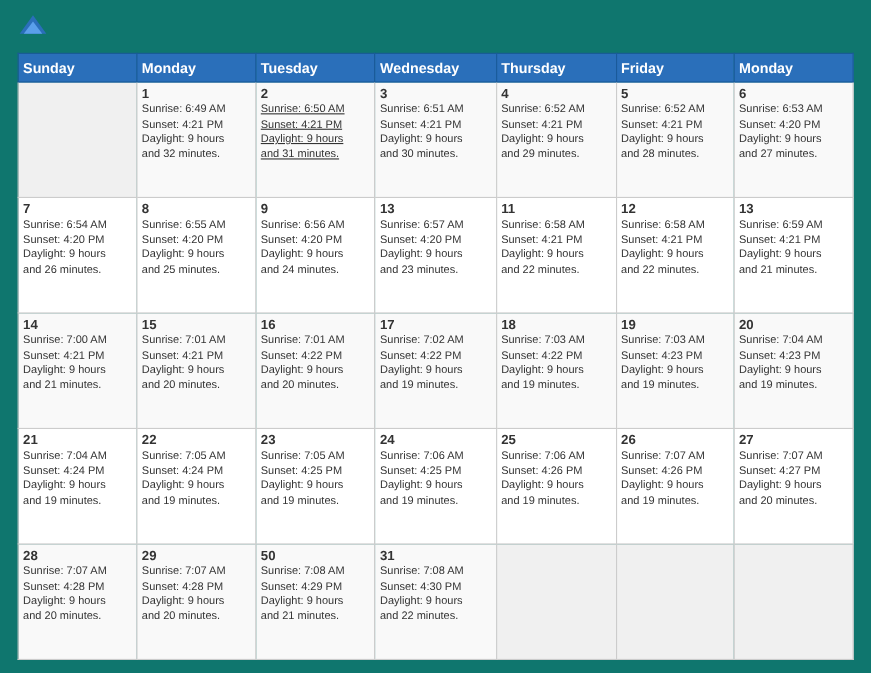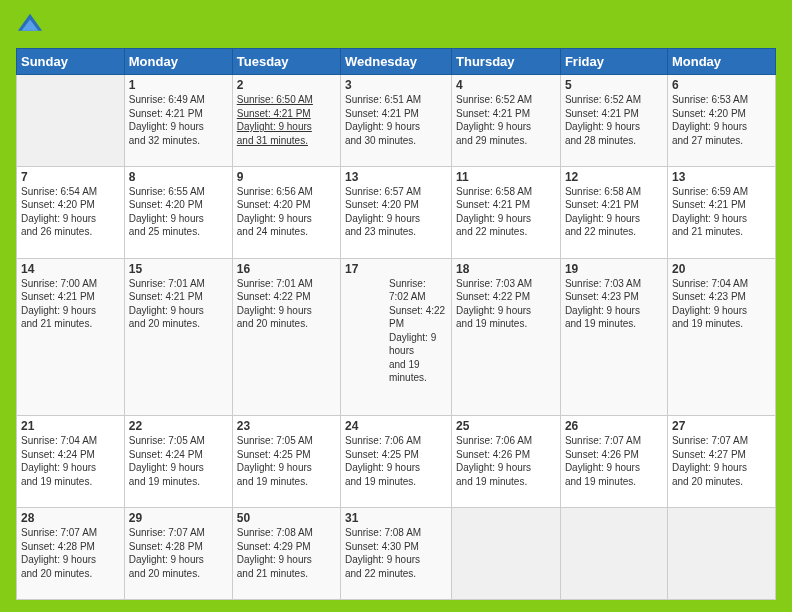--- a/index.html
+++ b/index.html
@@ -6,21 +6,21 @@
     body {
       font-family: Arial, Helvetica, sans-serif;
       background: #fff;
       width: 792px;
       height: 612px;
       overflow: hidden;
     }
     .page {
       width: 792px;
       height: 612px;
-      background: #84cc16;
+      background: #0f766e;
       display: flex;
       flex-direction: column;
       padding: 12px 16px 12px 16px;
     }
     .header {
       display: flex;
       justify-content: space-between;
       align-items: flex-start;
       margin-bottom: 8px;
     }
@@ -252,21 +252,21 @@
           </td>
           <td>
             <span class="day-number">16</span>
             <div class="day-info" style="white-space: pre-line;">Sunrise: 7:01 AM
 Sunset: 4:22 PM
 Daylight: 9 hours
 and 20 minutes.</div>
           </td>
           <td>
             <span class="day-number">17</span>
-            <div class="day-info" style="white-space: pre-line; margin-left: 44px;">Sunrise: 7:02 AM
+            <div class="day-info" style="white-space: pre-line;">Sunrise: 7:02 AM
 Sunset: 4:22 PM
 Daylight: 9 hours
 and 19 minutes.</div>
           </td>
           <td>
             <span class="day-number">18</span>
             <div class="day-info" style="white-space: pre-line;">Sunrise: 7:03 AM
 Sunset: 4:22 PM
 Daylight: 9 hours
 and 19 minutes.</div>

